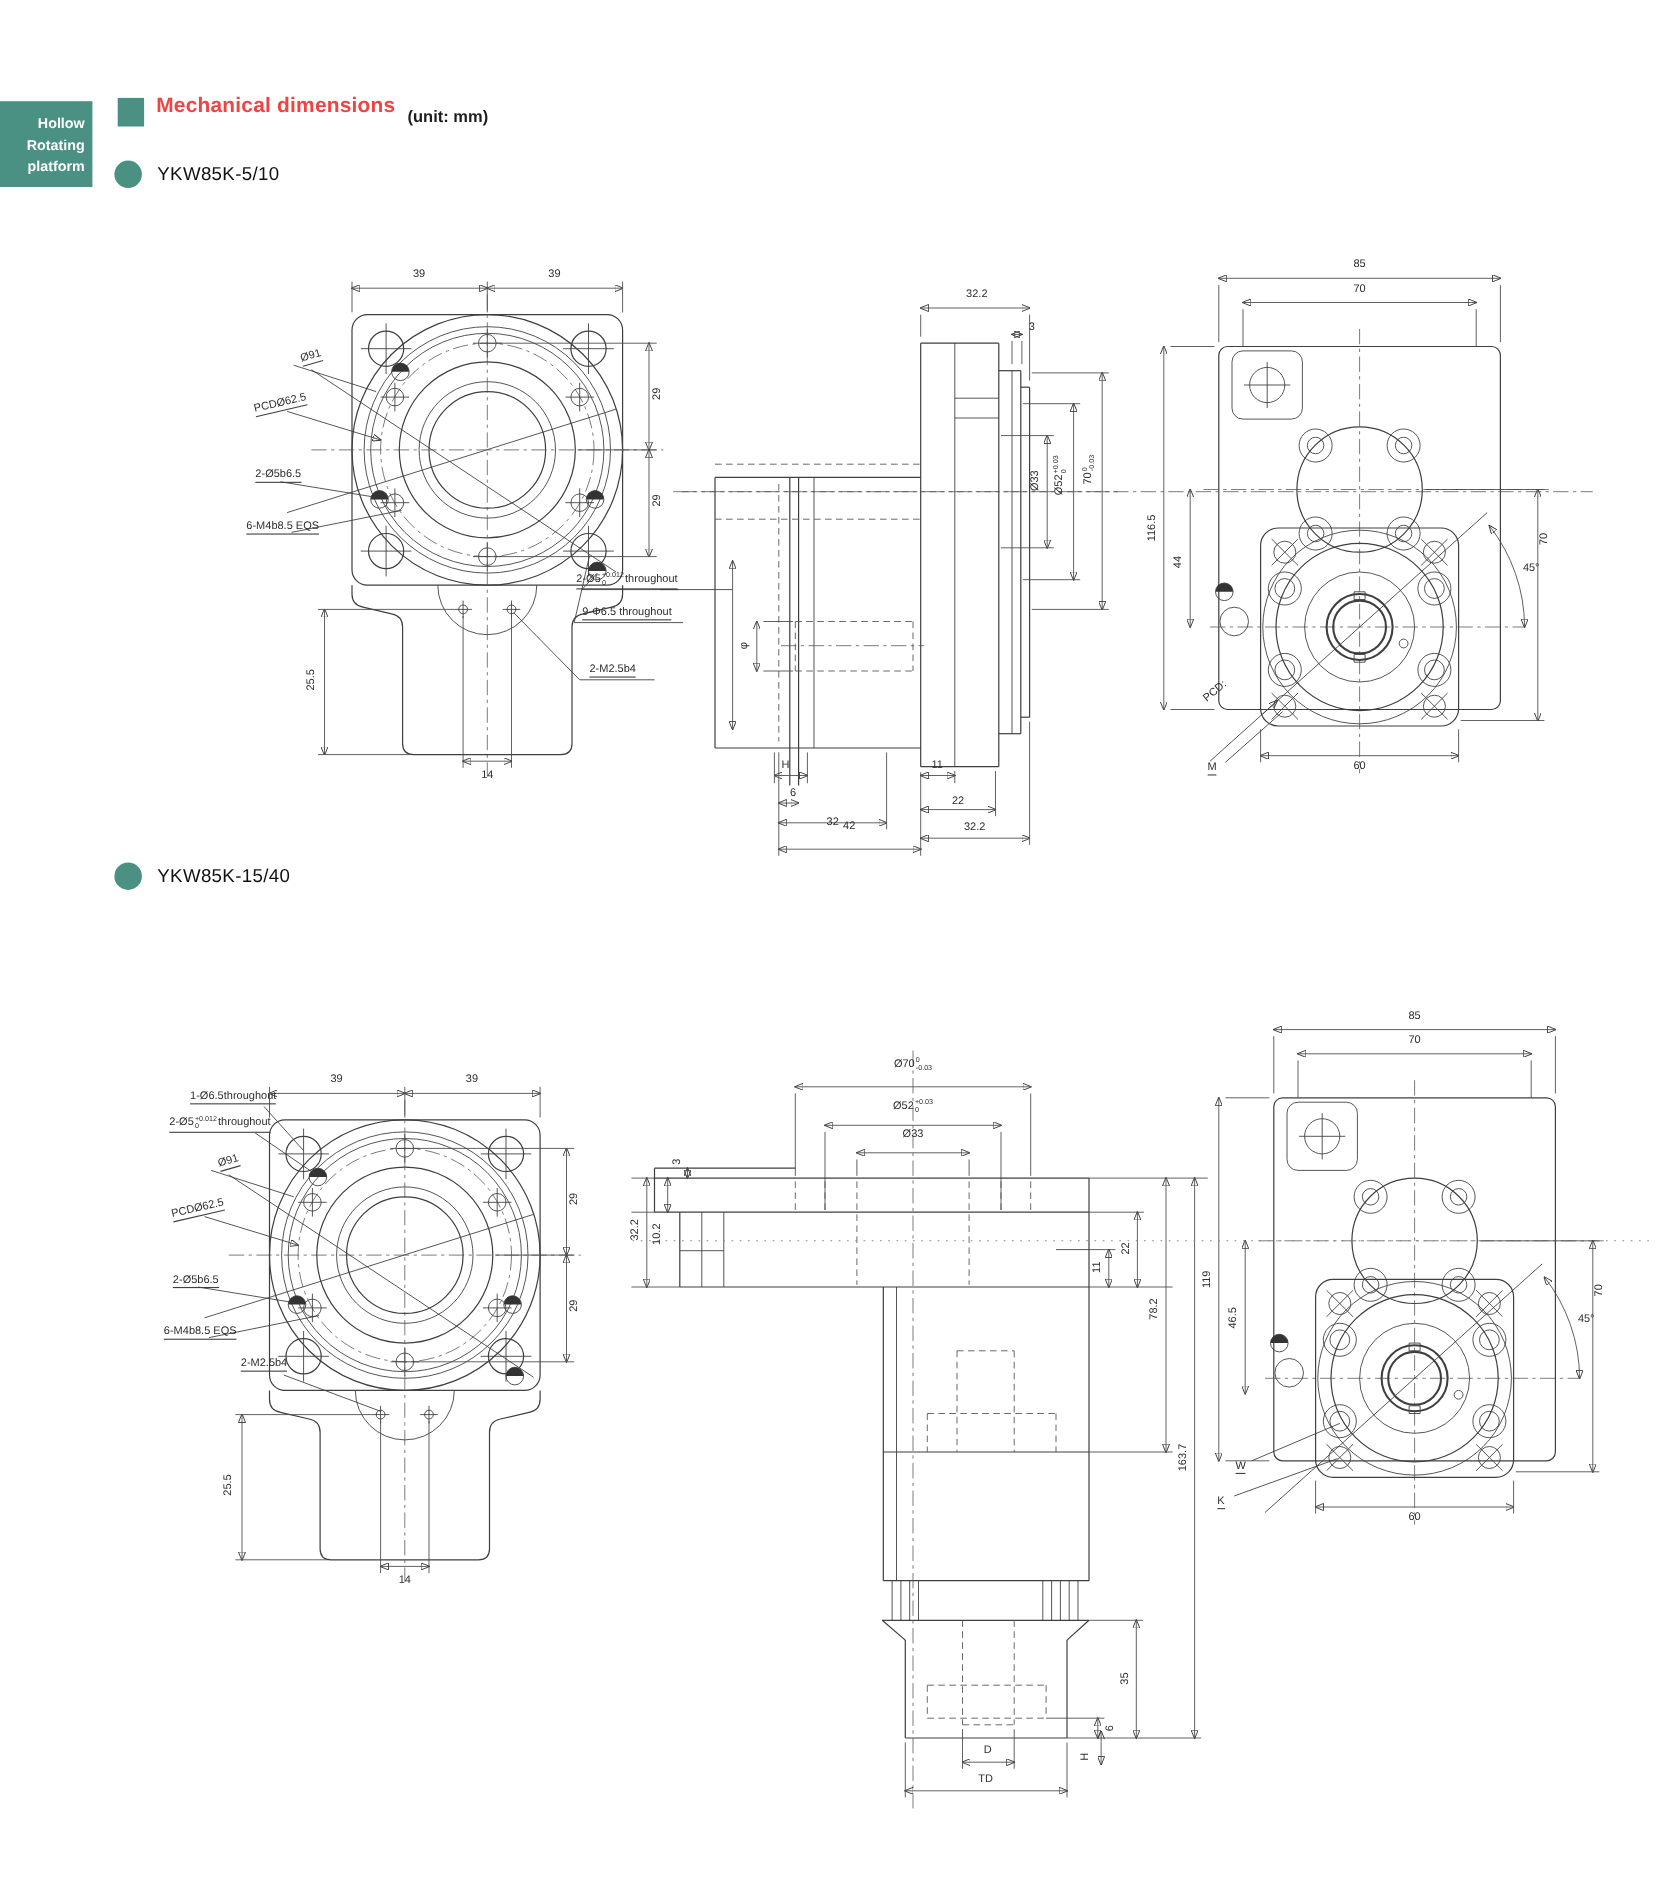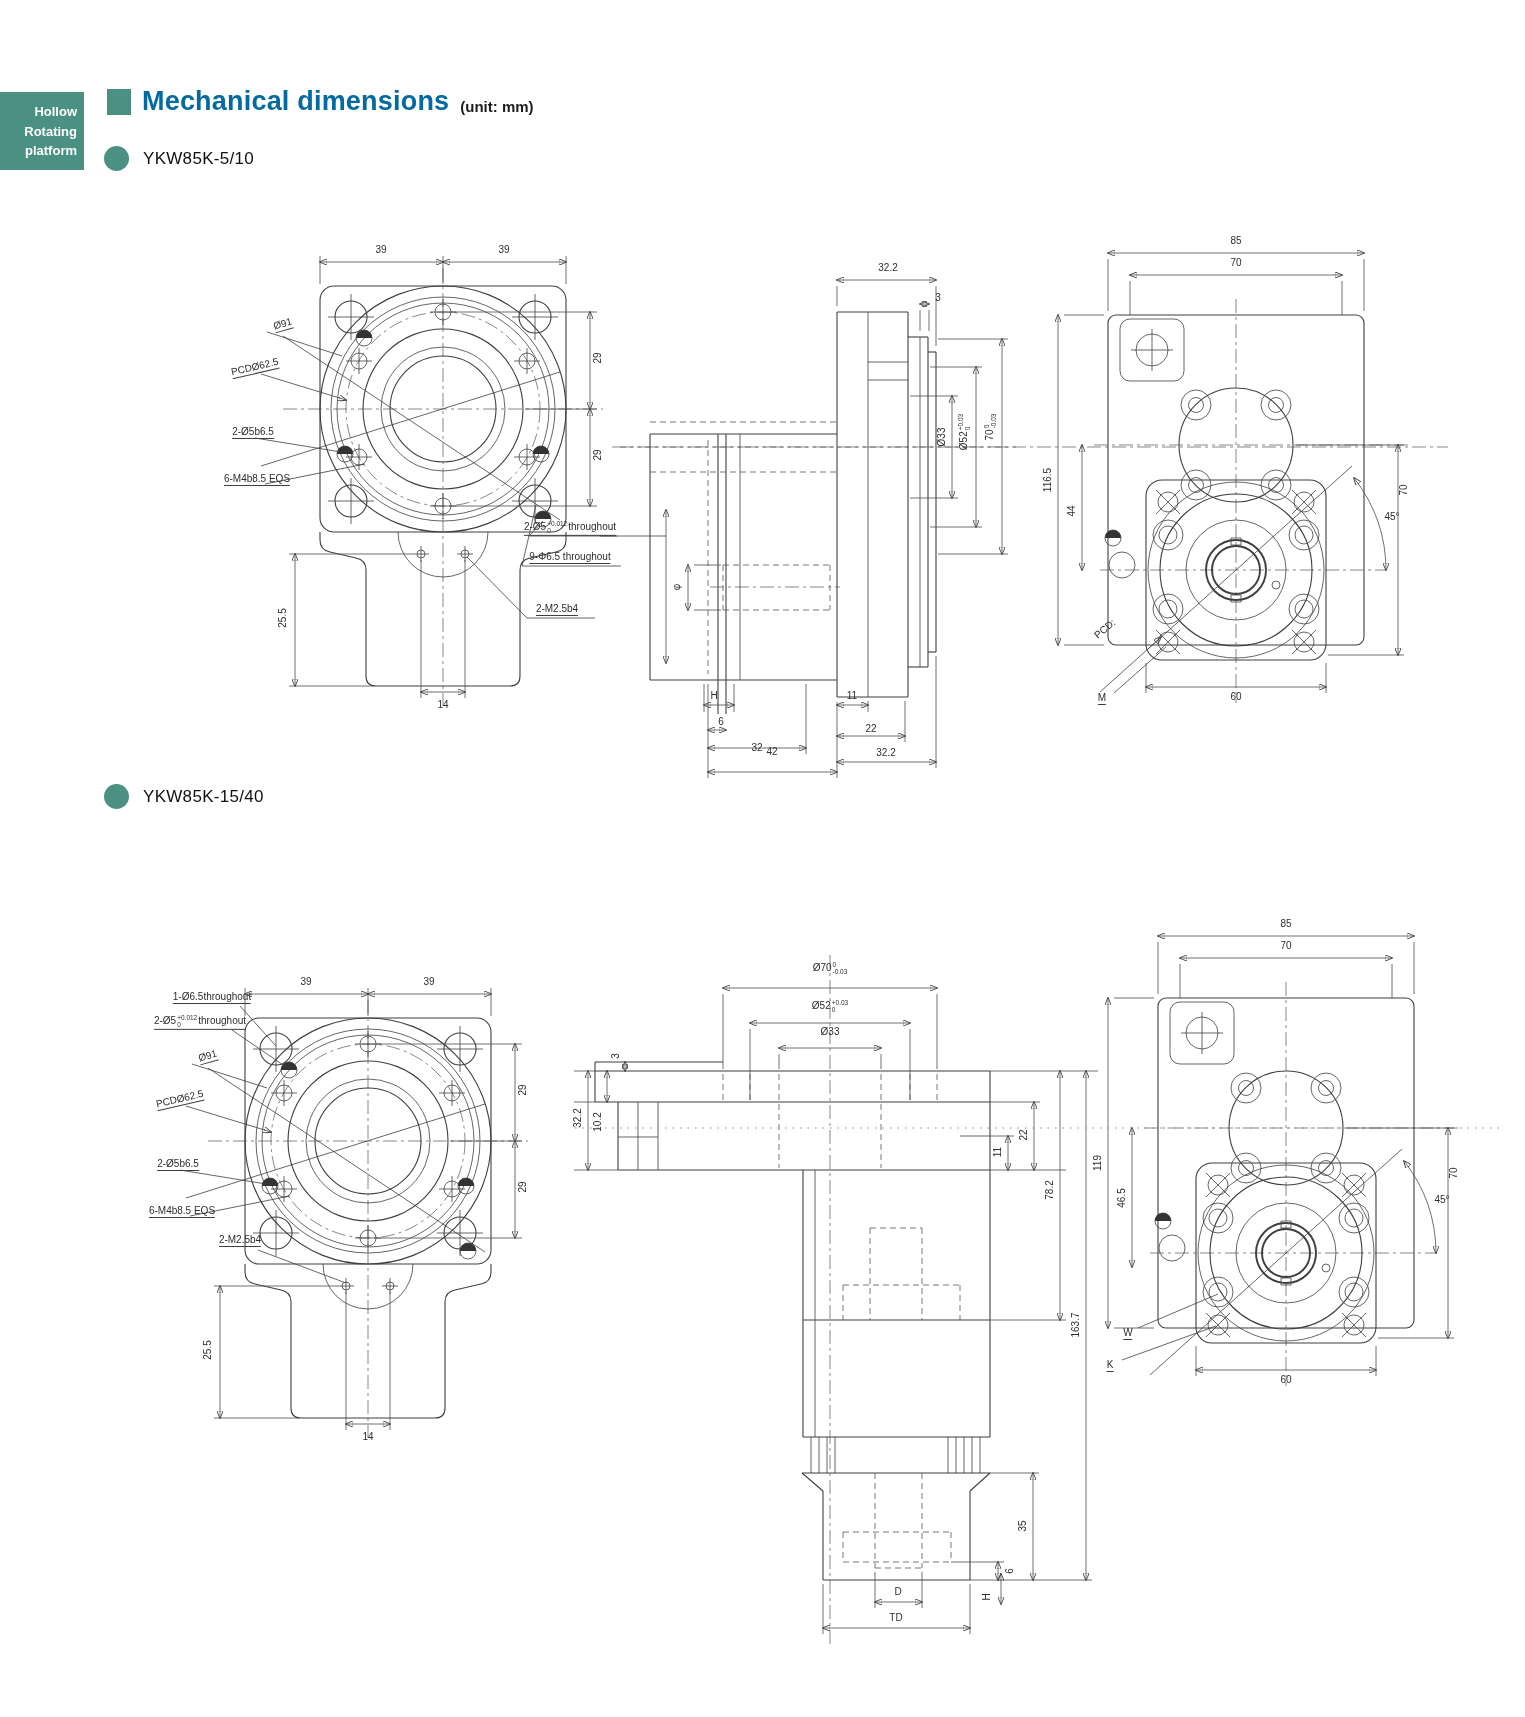--- a/index.html
+++ b/index.html
@@ -21,21 +21,21 @@
   .s12{transform:translate(-50%,-50%) rotate(-13deg)}
   .s40{transform:translate(-50%,-50%) rotate(-40deg)}
   .co{border-bottom:1px solid #3f3f3f;padding-bottom:1px}
   .tol{display:inline-flex;align-items:center;gap:1px}
   .stk{display:inline-flex;flex-direction:column;font-size:6.5px;line-height:1.1;text-align:left}
   .badge{position:absolute;left:0;top:92px;width:84px;height:78px;background:#4a9184;color:#fff;
          font-size:13px;font-weight:700;text-align:right;padding:10px 7px 0 0;line-height:1.5}
   .badge span{display:block}
   .titlebar{position:absolute;left:107px;top:86px;display:flex;align-items:flex-start;gap:11px}
   .tsq{width:24px;height:26px;background:#4a9184;margin-top:3px}
-  .titlebar h1{font-size:27px;font-weight:700;color:#0369a1;letter-spacing:.2px}
+  .titlebar h1{font-size:19px;font-weight:700;color:#ef4444;letter-spacing:.2px}
   .unit{font-size:15px;font-weight:700;margin-top:12px;color:#1d1d1d}
   .sec{position:absolute;display:flex;align-items:center;gap:14px}
   .dotc{width:25px;height:25px;border-radius:50%;background:#4a9184}
   .sectext{font-size:17px;color:#111;letter-spacing:.3px}
 </style>
 </head>
 <body>
 
 <div id="page">
 

